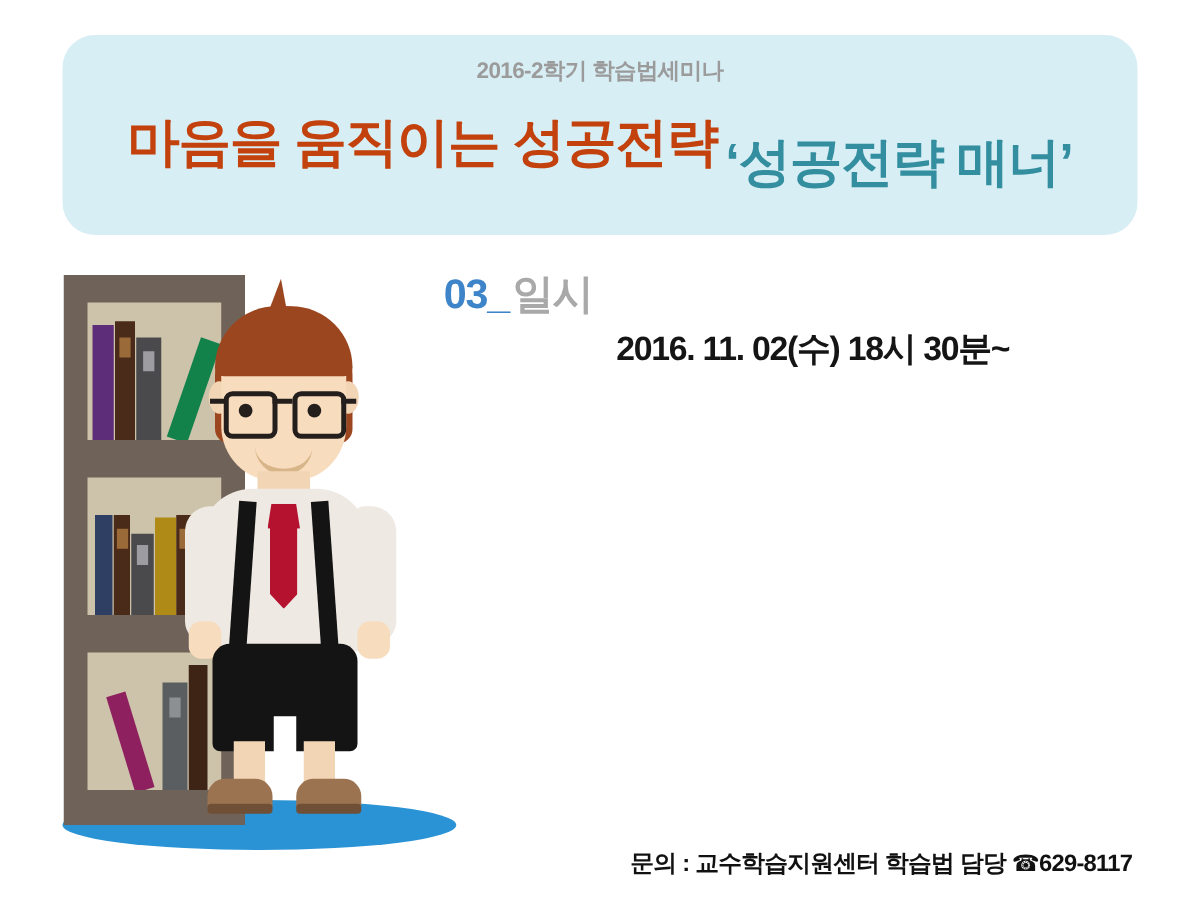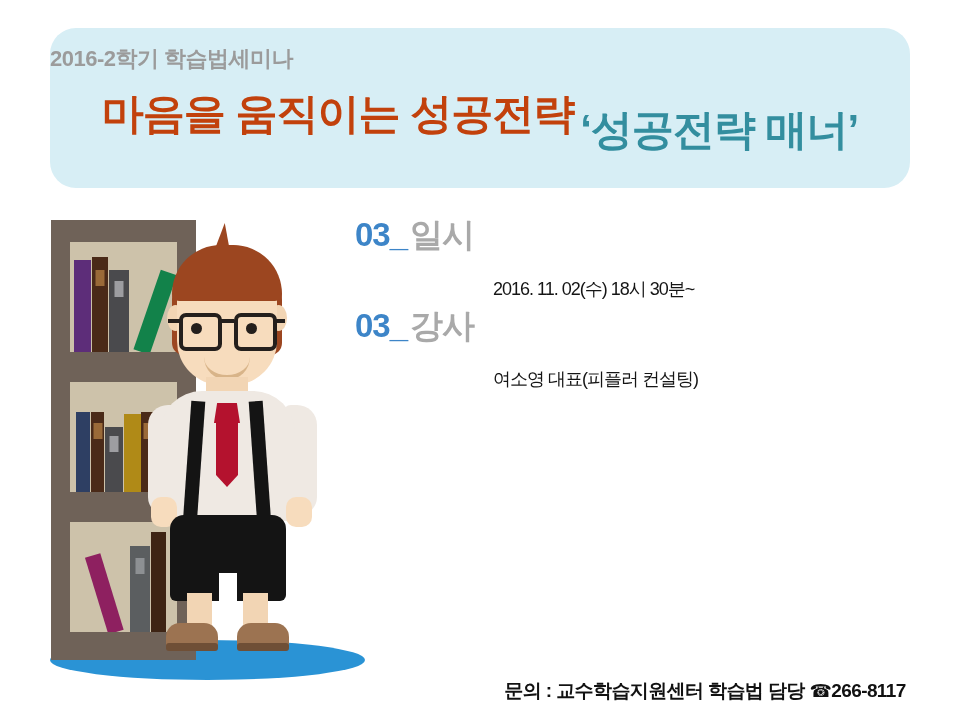--- a/index.html
+++ b/index.html
@@ -27,22 +27,22 @@
     width: 860px;
     height: 160px;
     background: #d7eef5;
     border-radius: 26px;
   }
   .header-subtitle {
     position: absolute;
     left: 0;
     top: 16px;
     width: 860px;
-    text-align: left;
-    font-size: 22px;
+    text-align: center;
+    font-size: 18px;
     font-weight: 700;
     letter-spacing: -0.5px;
     color: #9b9b9b;
     white-space: nowrap;
   }
   .header-title-row {
     position: absolute;
     left: 0;
     top: 58px;
     width: 860px;
@@ -244,23 +244,23 @@
   }
   .info-label {
     font-size: 33px;
     font-weight: 700;
     color: #a9a9a9;
     letter-spacing: -1px;
     margin-left: 2px;
   }
   .info-detail {
     margin-left: 138px;
-    margin-top: 24px;
-    font-size: 18px;
-    font-weight: 400;
+    margin-top: 8px;
+    font-size: 27px;
+    font-weight: 700;
     color: #151515;
     letter-spacing: -1px;
     white-space: nowrap;
   }
 
   
   .footer-contact {
     position: absolute;
     left: 470px;
     top: 678px;
@@ -367,26 +367,20 @@
     <div class="info-item">
       <div class="info-heading">
         <span class="info-number" style="color: rgb(61, 133, 200);">03</span><span class="info-sep" style="color: rgb(61, 133, 200);">_</span><span class="info-label" style="color: rgb(169, 169, 169);">일시</span>
       </div>
       <div class="info-detail" style="color: rgb(21, 21, 21);">2016. 11. 02(수) 18시 30분~</div>
     </div>
 
     <div class="info-item">
     </div>
 
-    <div class="info-item">
-      <div class="info-heading">
-        <span class="info-number" style="color: rgb(61, 133, 200);">03</span><span class="info-sep" style="color: rgb(61, 133, 200);">_</span><span class="info-label" style="color: rgb(169, 169, 169);">강사</span>
-      </div>
-      <div class="info-detail" style="color: rgb(21, 21, 21);">여소영 대표(피플러 컨설팅)</div>
-    </div>
 
   </div>
 
   <div class="footer-contact">
-    <span>문의 : 교수학습지원센터 학습법 담당 </span><span class="phone-icon">☎</span><span>266-8117</span>
+    <span>문의 : 교수학습지원센터 학습법 담당 </span><span class="phone-icon">☎</span><span>629-8117</span>
   </div>
 
 </div>
 
 </body></html>

